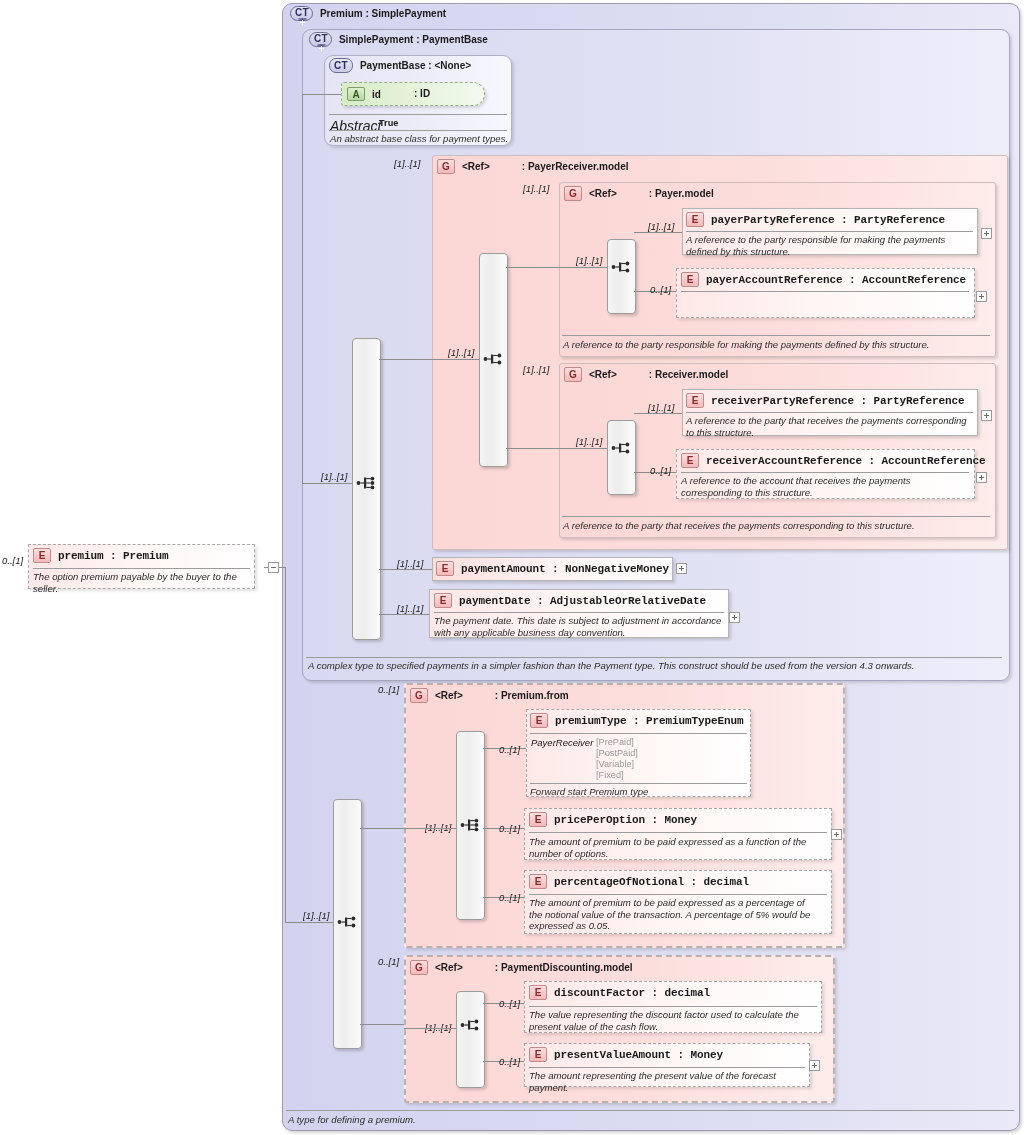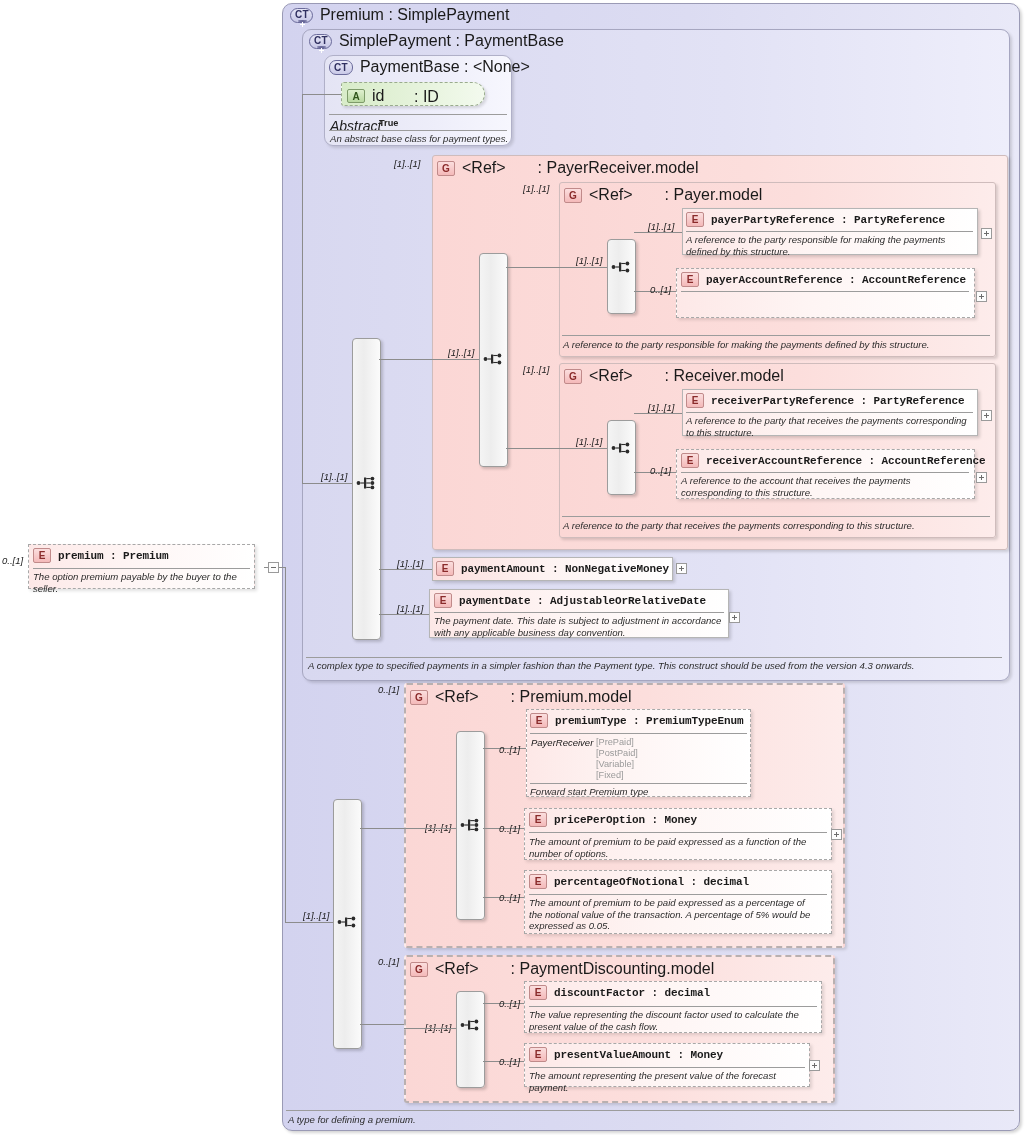--- a/index.html
+++ b/index.html
@@ -95,21 +95,21 @@
   }
   .badge-g{
     width:18px;height:15px;border:1px solid #c08a8a;border-radius:2px;
     background:linear-gradient(to bottom,#fbdede,#f4b9b9);color:#8a2b2b;font-size:10px;
   }
   .badge-a{
     width:18px;height:14px;border:1px solid #7e9b6a;border-radius:2px;
     background:linear-gradient(to bottom,#dff0cf,#b9d9a1);color:#31551c;font-size:10px;
   }
 
-  .title{font-size:16px;font-weight:normal;color:#1a1a1a;font-family:"Liberation Sans", sans-serif;margin-left:7px;}
+  .title{font-size:10px;font-weight:bold;color:#1a1a1a;font-family:"Liberation Sans", sans-serif;margin-left:7px;}
   .title-mono{font-family:"Liberation Mono", monospace;font-size:11px;font-weight:bold;color:#1a1a1a;margin-left:7px;letter-spacing:-.1px;}
 
   
   .doc{
     position:absolute;font-style:italic;font-size:9.6px;line-height:11.5px;
     color:#2b2b2b;font-family:"Liberation Sans", sans-serif;
   }
   .sep{position:absolute;height:1px;background:#9c9c9c;}
 
   
@@ -372,21 +372,21 @@
   <div class="tog" style="left:268px;top:562px;"></div>
 
   <div class="ln lnh" style="left:360px;top:828px;width:48px;"></div>
   <div class="ln lnh" style="left:360px;top:1024px;width:48px;"></div>
 
   <div class="box g-box dashed" style="left:404px;top:683px;width:441px;height:265px;"></div>
   <div class="card" style="left:378px;top:684px;">0..[1]</div>
   <div class="hdr" style="left:410px;top:688px;">
     <span class="badge badge-g">G</span>
     <span class="title">&lt;Ref&gt;</span>
-    <span class="title" style="margin-left:32px;">: Premium.model</span>
+    <span class="title" style="margin-left:32px;">: Premium.from</span>
   </div>
 
   <div class="seq" style="left:456px;top:731px;width:27px;height:187px;"></div>
   <svg class="seqicon" style="left:460px;top:816px;" width="20" height="18" viewBox="0 0 20 18">
     <circle cx="2.5" cy="9" r="1.9" fill="#2b2b2b"></circle>
     <line x1="4.4" y1="9" x2="8" y2="9" stroke="#2b2b2b" stroke-width="1.1"></line>
     <rect x="8" y="3.5" width="2.2" height="11" fill="#2b2b2b"></rect>
     <line x1="10.2" y1="4.6" x2="14.6" y2="4.6" stroke="#2b2b2b" stroke-width="1.1"></line>
     <line x1="10.2" y1="9" x2="14.6" y2="9" stroke="#2b2b2b" stroke-width="1.1"></line>
     <line x1="10.2" y1="13.4" x2="14.6" y2="13.4" stroke="#2b2b2b" stroke-width="1.1"></line>

